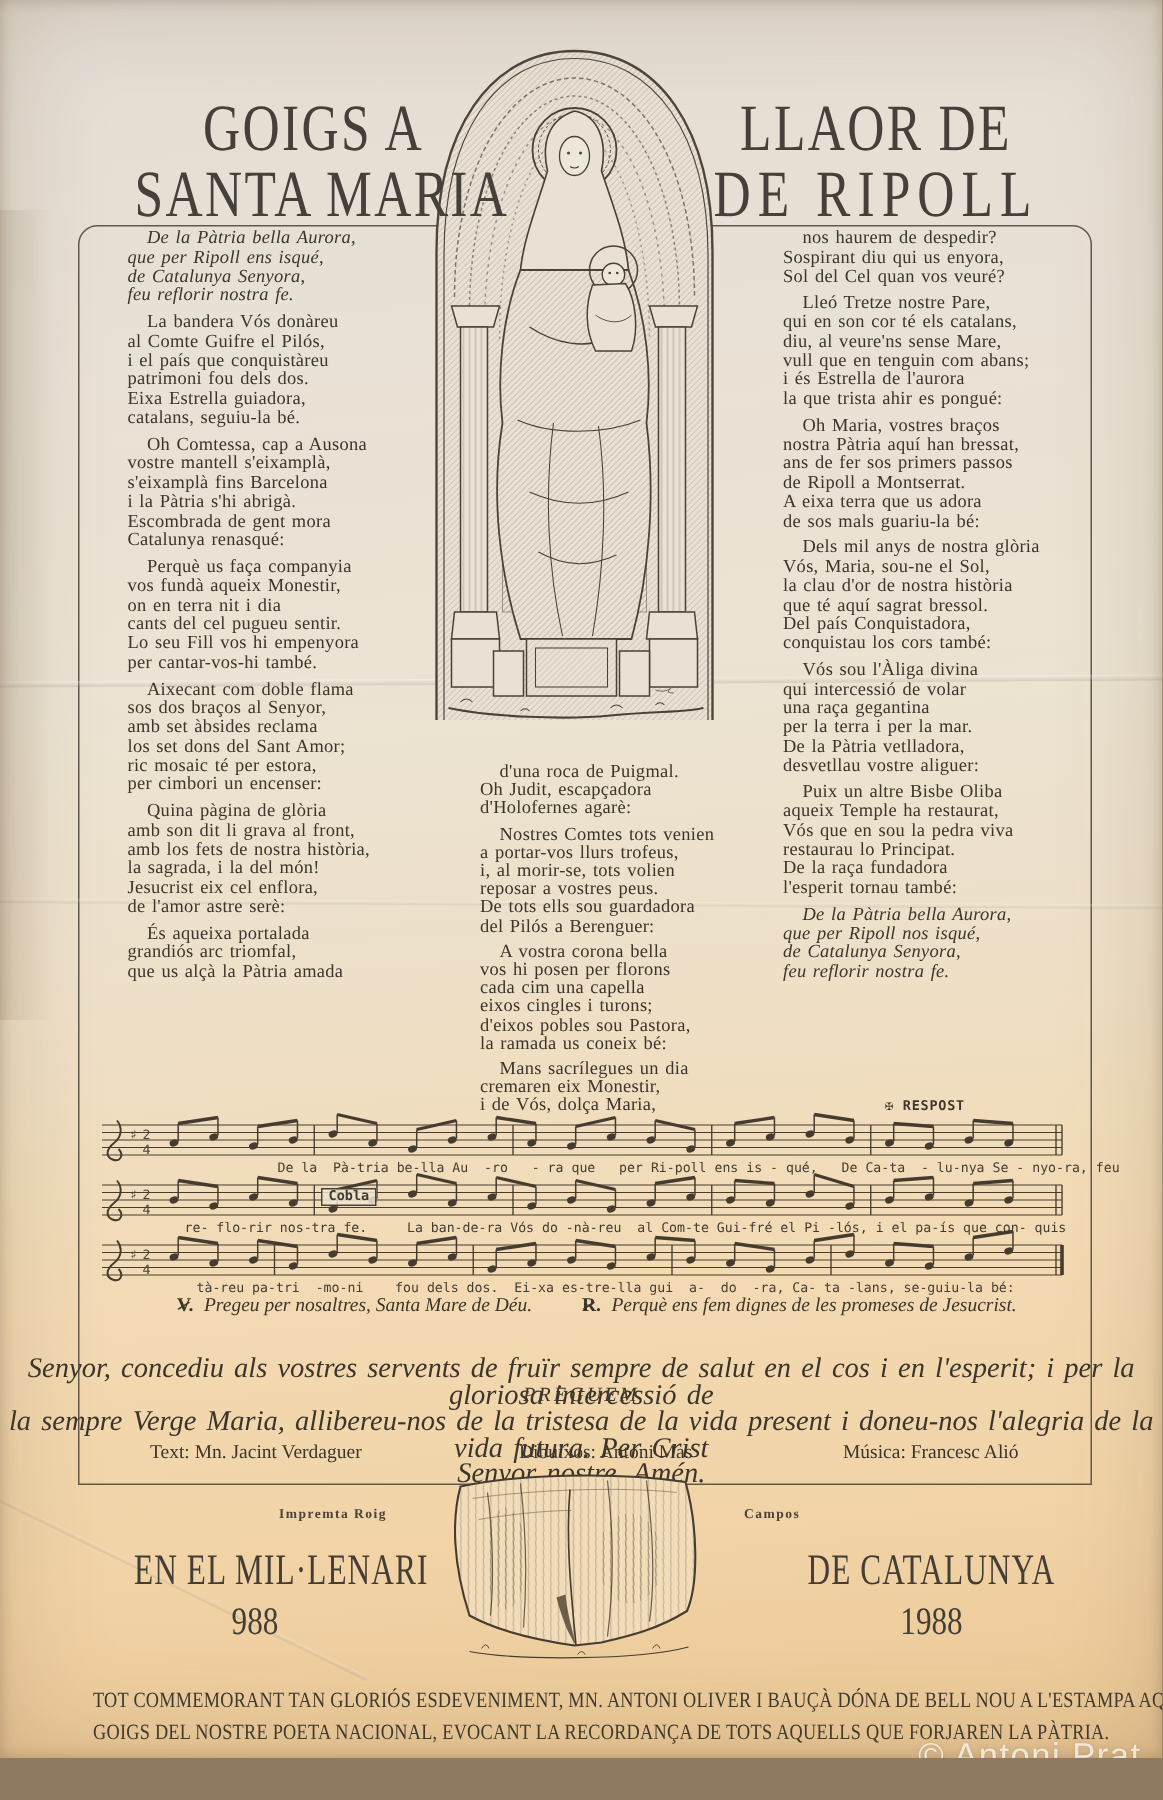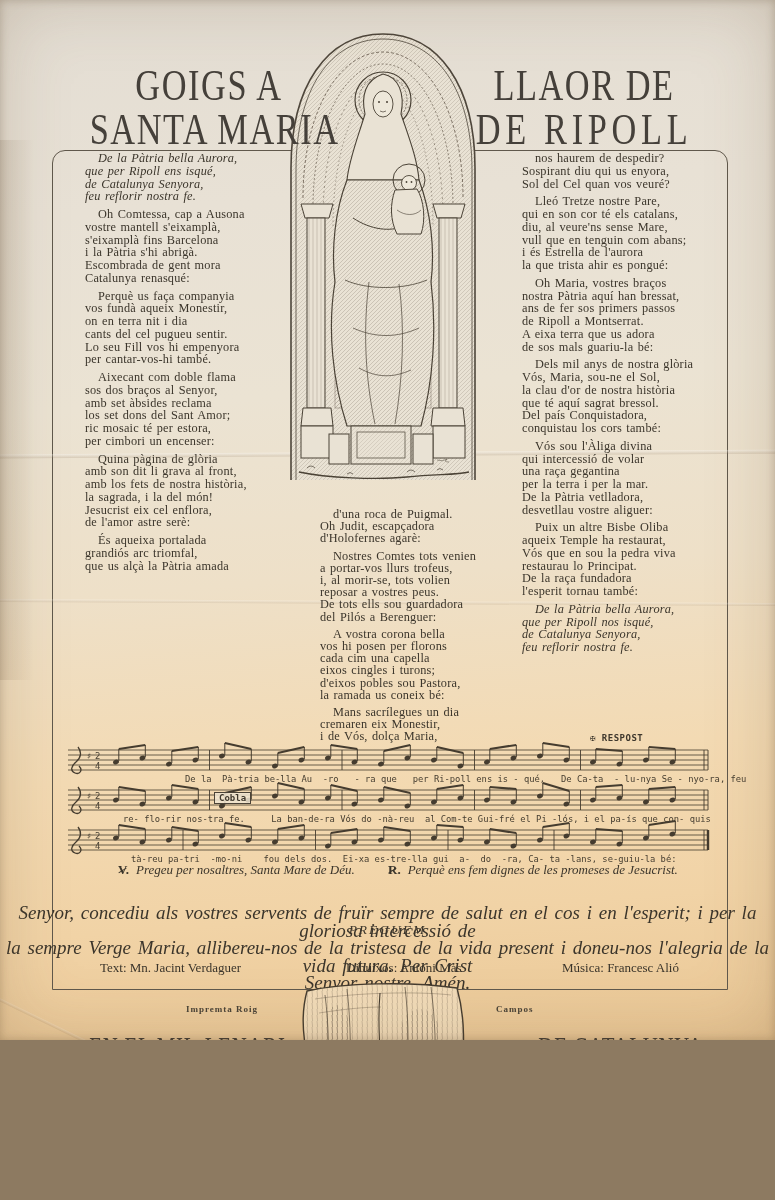--- a/index.html
+++ b/index.html
@@ -1,16 +1,16 @@
 <!DOCTYPE html>
 <html><head>
 <meta charset="utf-8">
 <style>
   html,body{margin:0;padding:0;background:#8d7a61;}
-  .page{position:relative;width:775px;height:1040px;overflow:hidden;margin:0 auto;
+  .page{position:relative;width:775px;height:1172px;overflow:hidden;margin:0 auto;
     font-family:"Liberation Serif",serif;color:#3b352b;
     background:linear-gradient(176deg,#e3ddd3 0%,#e8e1d5 20%,#ebe3d3 38%,#eee0c8 55%,#f3dab3 72%,#f1d3a6 86%,#eac795 100%);}
   .vignette{position:absolute;inset:0;pointer-events:none;z-index:40;
     box-shadow:inset 0 0 70px rgba(110,82,48,.22), inset 0 0 10px rgba(80,58,32,.28);}
   .crease{position:absolute;pointer-events:none;z-index:3;}
   .crease.c1{left:-10px;top:452px;width:800px;height:4px;transform:rotate(-.35deg);
     background:linear-gradient(180deg,rgba(255,255,255,.35),rgba(112,86,58,.16));}
   .crease.c2{left:-10px;top:601px;width:800px;height:3px;transform:rotate(.3deg);
     background:linear-gradient(180deg,rgba(255,255,255,.25),rgba(112,86,58,.12));}
   .crease.c3{left:0;top:140px;width:34px;height:540px;
@@ -180,20 +180,28 @@
     <path d="M20,440 q4,-4 8,0 M120,444 q4,-4 8,0 M60,446 q3,-3 6,0 M150,442 q3,-3 6,0" fill="none" stroke="#4a4236" stroke-width=".7"></path>
     <path d="M150,432 q6,2 10,-1 q-4,3 2,3" fill="none" stroke="#4a4236" stroke-width=".5"></path>
   </svg>
 
   <div class="col col-left">
       <div class="stanza italic">
         <div class="vline first">De la Pàtria bella Aurora,</div>
         <div class="vline">que per Ripoll ens isqué,</div>
         <div class="vline">de Catalunya Senyora,</div>
         <div class="vline">feu reflorir nostra fe.</div>
+      </div>
+      <div class="stanza">
+        <div class="vline first">La bandera Vós donàreu</div>
+        <div class="vline">al Comte Guifre el Pilós,</div>
+        <div class="vline">i el país que conquistàreu</div>
+        <div class="vline">patrimoni fou dels dos.</div>
+        <div class="vline">Eixa Estrella guiadora,</div>
+        <div class="vline">catalans, seguiu-la bé.</div>
       </div>
       <div class="stanza">
         <div class="vline first">Oh Comtessa, cap a Ausona</div>
         <div class="vline">vostre mantell s'eixamplà,</div>
         <div class="vline">s'eixamplà fins Barcelona</div>
         <div class="vline">i la Pàtria s'hi abrigà.</div>
         <div class="vline">Escombrada de gent mora</div>
         <div class="vline">Catalunya renasqué:</div>
       </div>
       <div class="stanza">

